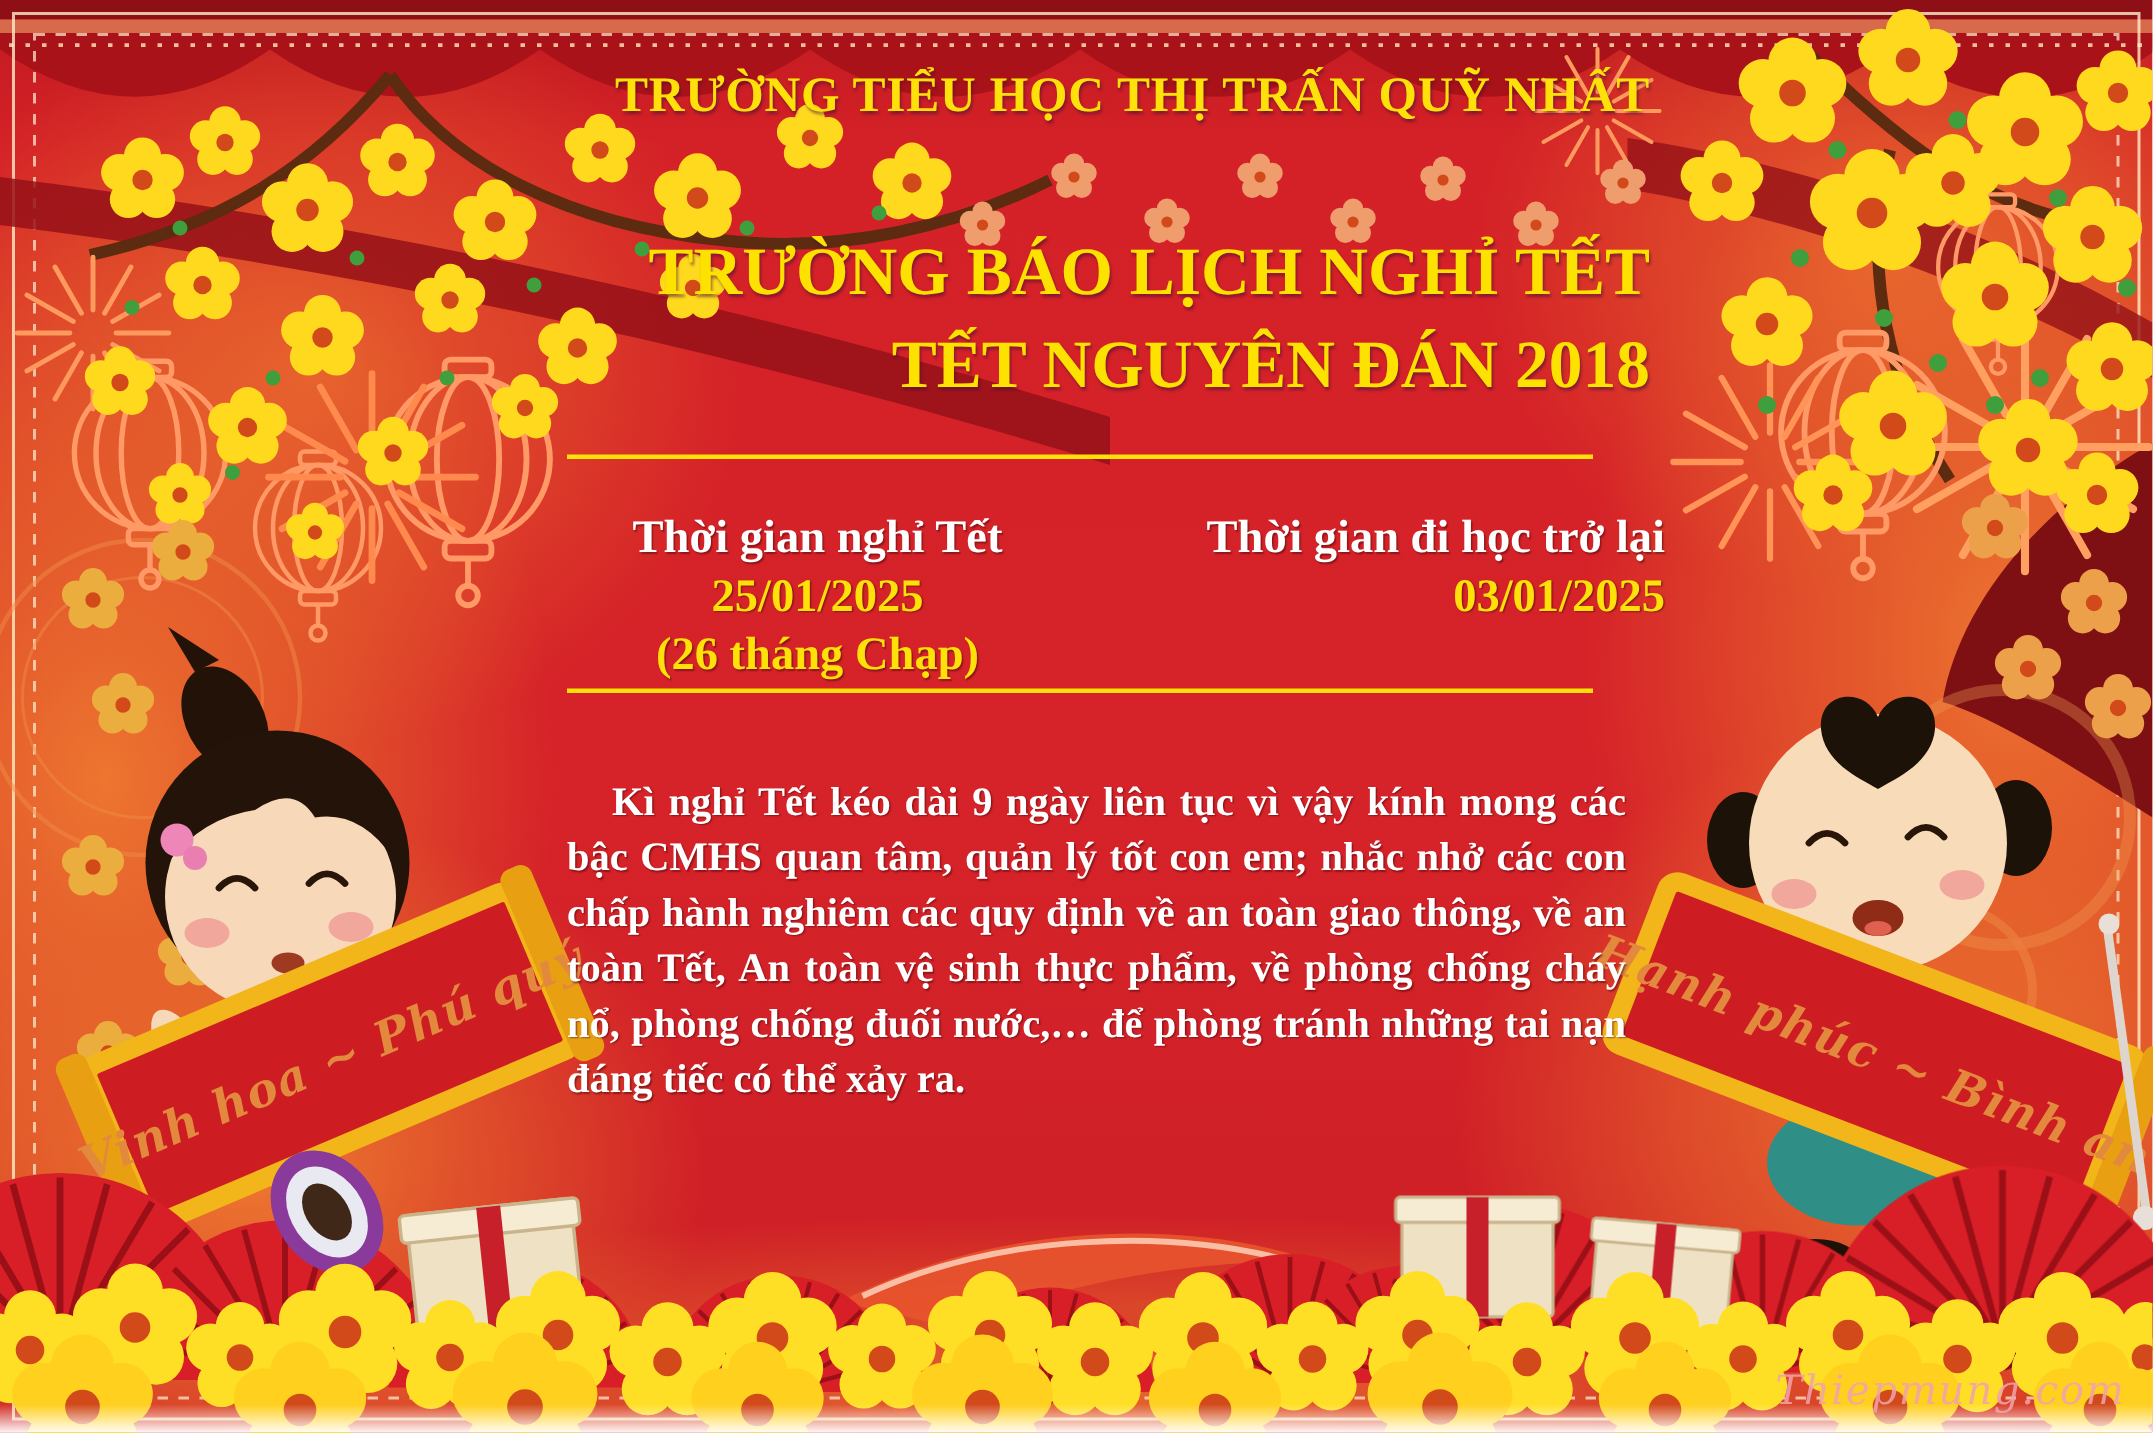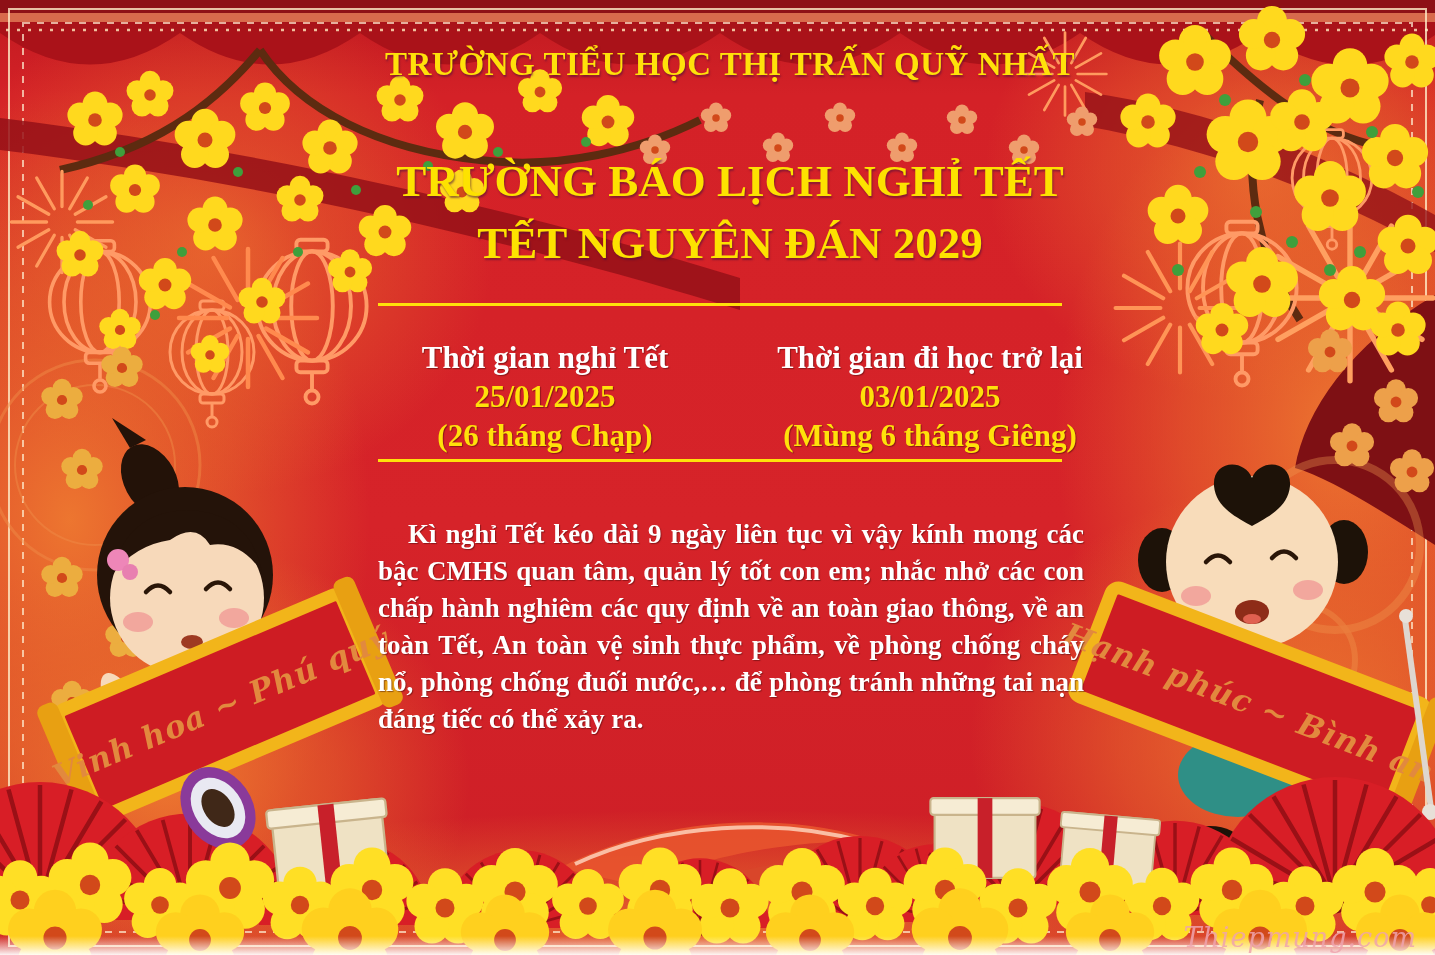--- a/index.html
+++ b/index.html
@@ -3,38 +3,38 @@
 <meta charset="utf-8">
 <style>
   html,body{margin:0;padding:0;}
   .stage{
     position:relative;width:1435px;height:955px;overflow:hidden;
     background:linear-gradient(180deg,#bf1a20 0%,#d42127 10%,#d62329 55%,#cc1e26 100%);
     font-family:"Liberation Serif","DejaVu Serif",serif;
   }
   .stage svg.deco{position:absolute;left:0;top:0;}
   .content{position:absolute;left:360px;top:0;width:740px;z-index:5;}
-  .ctext{position:absolute;width:100%;text-align:center;font-weight:bold;}
+  .ctext{position:absolute;width:100%;text-align:right;font-weight:bold;}
   .school{top:46px;font-size:33px;color:#ffe10a;letter-spacing:.5px;
           text-shadow:1px 2px 2px rgba(70,15,60,.55);white-space:nowrap;}
   .title{top:150px;font-size:45px;line-height:62px;color:#fde200;
          text-shadow:1px 2px 2px rgba(70,15,60,.55);}
   .divider{position:absolute;left:18px;width:684px;height:3px;background:#ffe10a;}
   .div1{top:303px;} .div2{top:459px;}
   .schedcol{position:absolute;top:338px;text-align:center;font-weight:bold;
             font-size:31px;line-height:39px;white-space:nowrap;}
   .sch-left{left:5px;width:360px;}
-  .sch-right{left:390px;width:360px;}
+  .sch-right{left:390px;width:360px;text-align:right;}
   .sch-label{color:#ffffff;text-shadow:1px 1px 1px rgba(70,10,10,.5);}
   .sch-date,.sch-lunar{color:#ffe10a;text-shadow:1px 1px 1px rgba(70,10,10,.5);}
   .bodytext{position:absolute;top:500px;left:2px;width:738px;color:#ffffff;
             font-weight:bold;font-size:27px;line-height:37px;text-align:justify;
             text-shadow:1px 1px 1px rgba(70,10,10,.5);}
   .bodytext p{margin:16px;text-indent:30px;}
-  .watermark{position:absolute;right:18px;bottom:2px;z-index:6;
+  .watermark{position:absolute;right:18px;bottom:12px;z-index:6;
              font-family:"DejaVu Serif",serif;font-style:italic;font-size:27px;
              color:#efa4ae;opacity:.85;letter-spacing:1px;}
   .scrollTxt{font-family:"DejaVu Serif",serif;font-style:italic;font-weight:bold;
              font-size:31px;fill:#e2893e;letter-spacing:1px;}
 </style>
 </head>
 <body>
 
 <div class="stage">
 
@@ -352,35 +352,34 @@
     </g>
 
     <rect x="0" y="936" width="1435" height="19" fill="url(#gw)"></rect>
   </svg>
 
   <div class="content">
     <div class="ctext school">TRƯỜNG TIỂU HỌC THỊ TRẤN QUỸ NHẤT</div>
 
     <div class="ctext title">
       <div>TRƯỜNG BÁO LỊCH NGHỈ TẾT</div>
-      <div>TẾT NGUYÊN ĐÁN 2029</div>
+      <div>TẾT NGUYÊN ĐÁN 2018</div>
     </div>
 
     <div class="divider div1"></div>
 
     <div class="schedcol sch-left">
       <div class="sch-label">Thời gian nghỉ Tết</div>
       <div class="sch-date">25/01/2025</div>
       <div class="sch-lunar">(26 tháng Chạp)</div>
     </div>
 
     <div class="schedcol sch-right">
       <div class="sch-label">Thời gian đi học trở lại</div>
       <div class="sch-date">03/01/2025</div>
-      <div class="sch-lunar">(Mùng 6 tháng Giêng)</div>
     </div>
 
     <div class="divider div2"></div>
 
     <div class="bodytext">
       <p>Kì nghỉ Tết kéo dài 9 ngày liên tục vì vậy kính mong các bậc CMHS quan tâm, quản lý tốt con em; nhắc nhở các con chấp hành nghiêm các quy định về an toàn giao thông, về an toàn Tết, An toàn vệ sinh thực phẩm, về phòng chống cháy nổ, phòng chống đuối nước,… để phòng tránh những tai nạn đáng tiếc có thể xảy ra.</p>
     </div>
   </div>
 
   <div class="watermark">Thiepmung.com</div>

